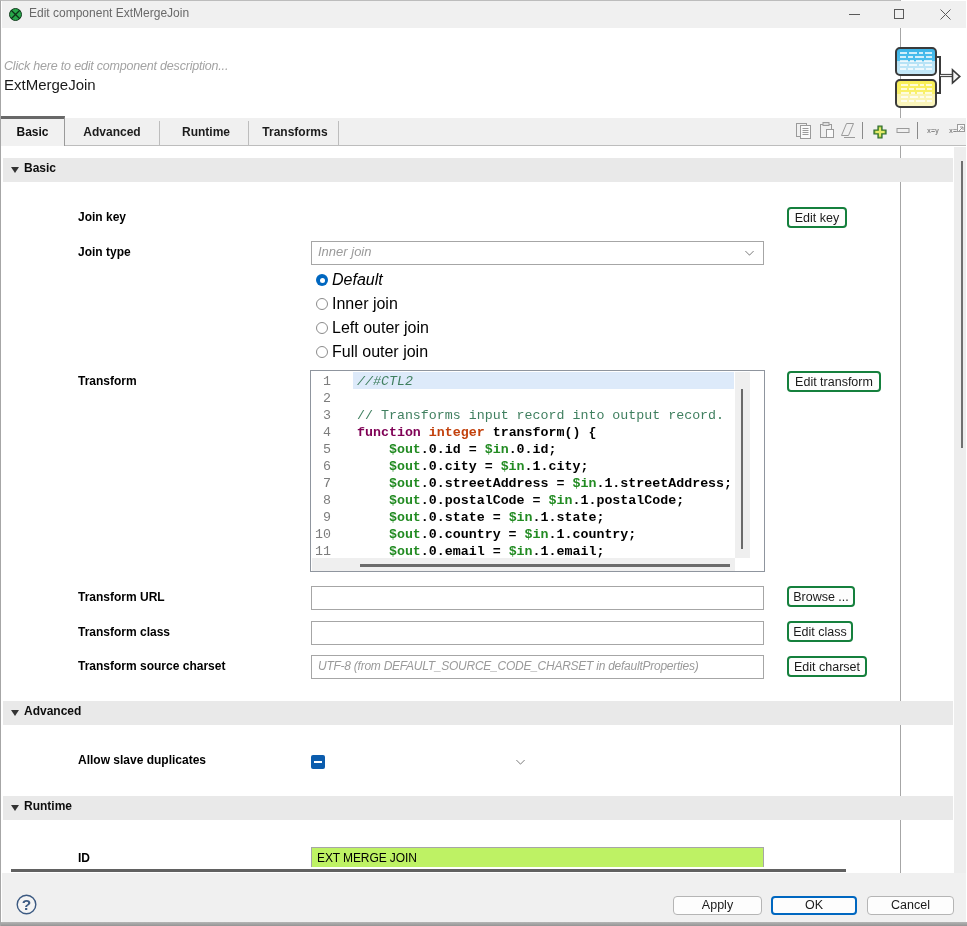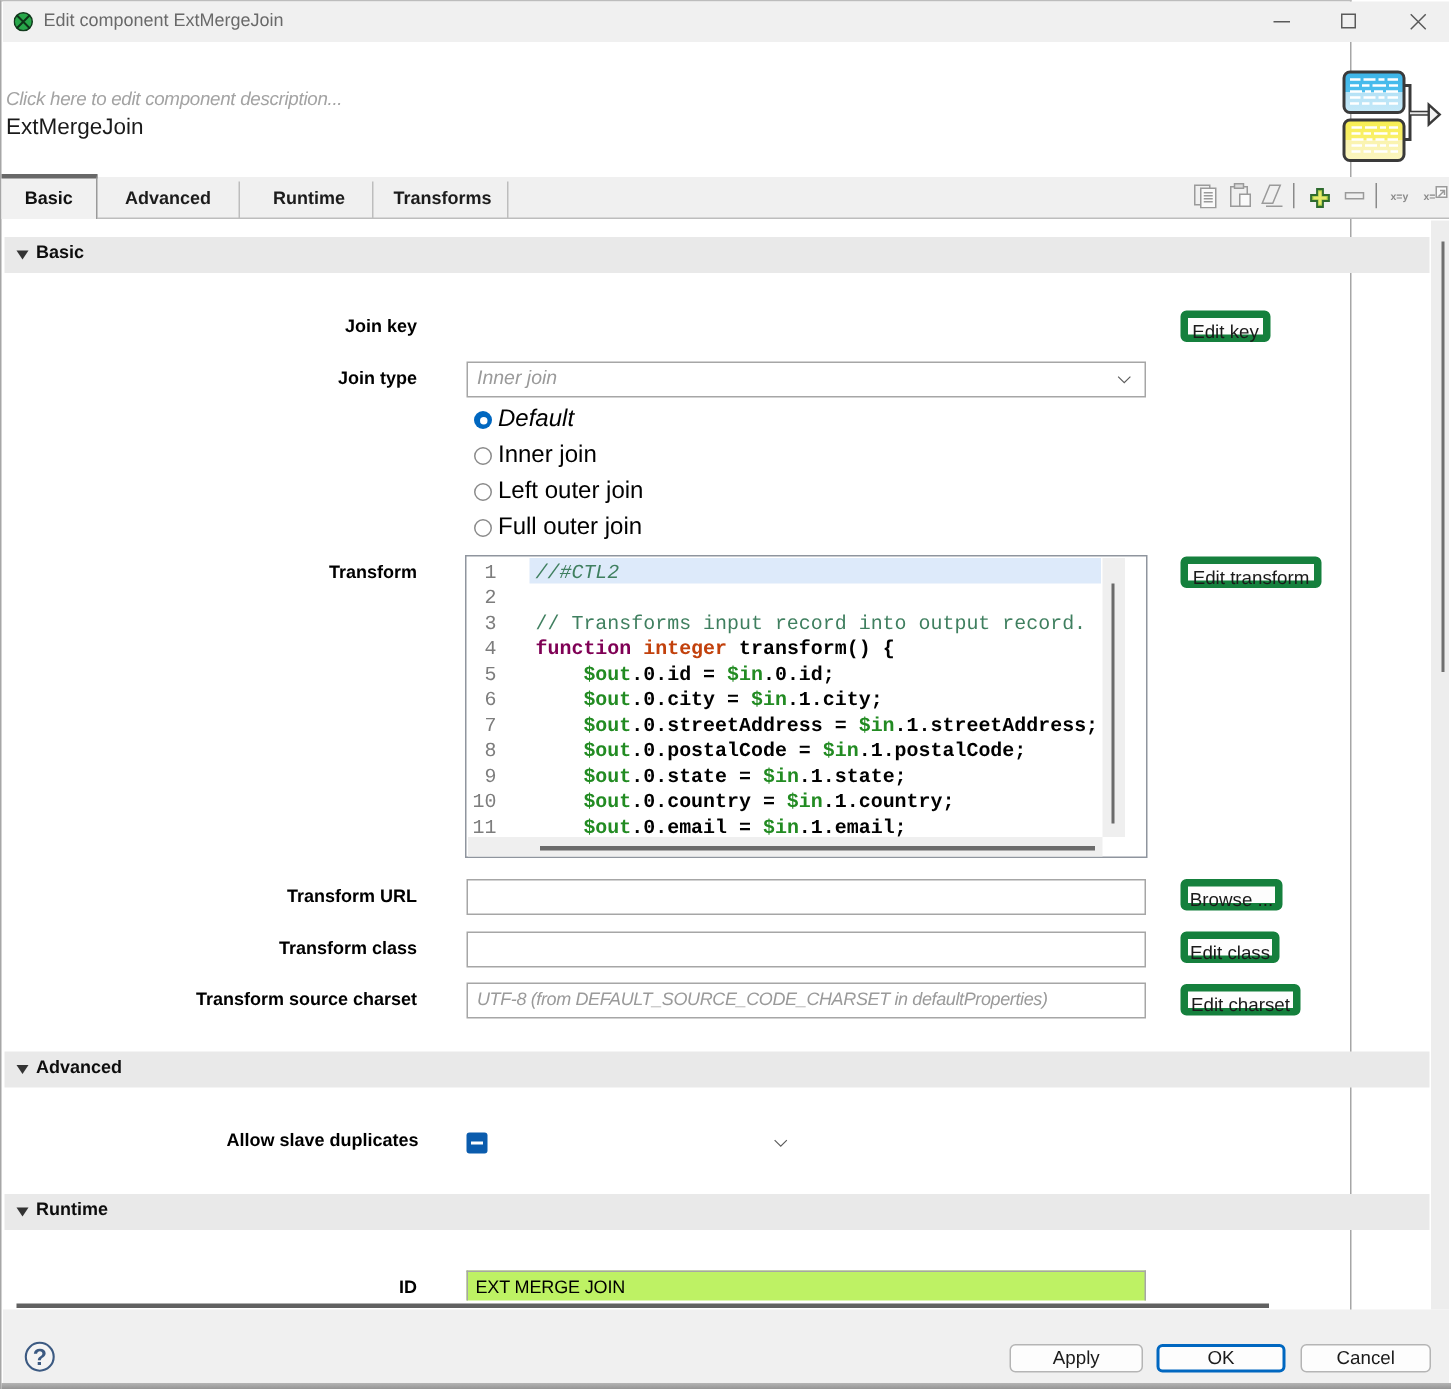--- a/index.html
+++ b/index.html
@@ -25,24 +25,24 @@
 #tab-active { left:0; top:115px; width:64px; height:30px; background:#f1f1f1;
   border-top:3px solid #686868; border-right:1px solid #9a9a9a; z-index:3; }
 #tab-active span { position:absolute; left:0; top:6px; width:100%; text-align:center; font-size:12px; font-weight:bold; color:#111; }
 
 
 .band { position:absolute; left:2px; width:950px; height:24px; background:#e9e9e9; }
 .band .tri { position:absolute; left:8px; top:9px; width:0; height:0; border-left:4.5px solid transparent; border-right:4.5px solid transparent; border-top:6px solid #333; }
 .band .bt { position:absolute; left:21px; top:3px; font-size:12px; font-weight:bold; color:#0d0d0d; }
 
 
-.lbl { position:absolute; font-size:12px; font-weight:bold; color:#000; text-align:right; width:200px; left:77px; }
+.lbl { position:absolute; font-size:12px; font-weight:bold; color:#000; text-align:left; width:200px; left:77px; }
 .input { position:absolute; left:310px; width:453px; height:24px; border:1px solid #a6a6a6; background:#fff; font-size:13px; color:#000; padding:0 0 3px 5px; }
 .ph { color:#9a9a9a; font-style:italic; }
-.btn { position:absolute; height:21px; border:5px solid #15803d; border-radius:4px; background:#fdfdfd; font-size:12.5px; color:#1a1a1a; text-align:center; padding-top:2px; }
+.btn { position:absolute; height:21px; border:2px solid #15803d; border-radius:4px; background:#fdfdfd; font-size:12.5px; color:#1a1a1a; text-align:center; padding-top:2px; }
 .combo { position:absolute; border:1px solid #a6a6a6; background:#fff; font-size:13px; padding:2px 0 0 6px; }
 .chev { position:absolute; width:9px; height:9px; }
 .radio { position:absolute; width:12px; height:12px; border:1px solid #8b8b8b; border-radius:50%; background:#fff; }
 .radio.sel { border:none; background:#0067c0; }
 .radio.sel::after { content:""; position:absolute; left:3.5px; top:3.5px; width:5px; height:5px; background:#fff; border-radius:50%; }
 .rlbl { position:absolute; left:331px; font-size:16px; color:#000; }
 
 
 #code { left:309px; top:369px; width:455px; height:202px; border:1px solid #8f959e; background:#fff; overflow:hidden;
   font-family:"Liberation Mono", monospace; font-size:13.3px; line-height:17px; white-space:pre; }

